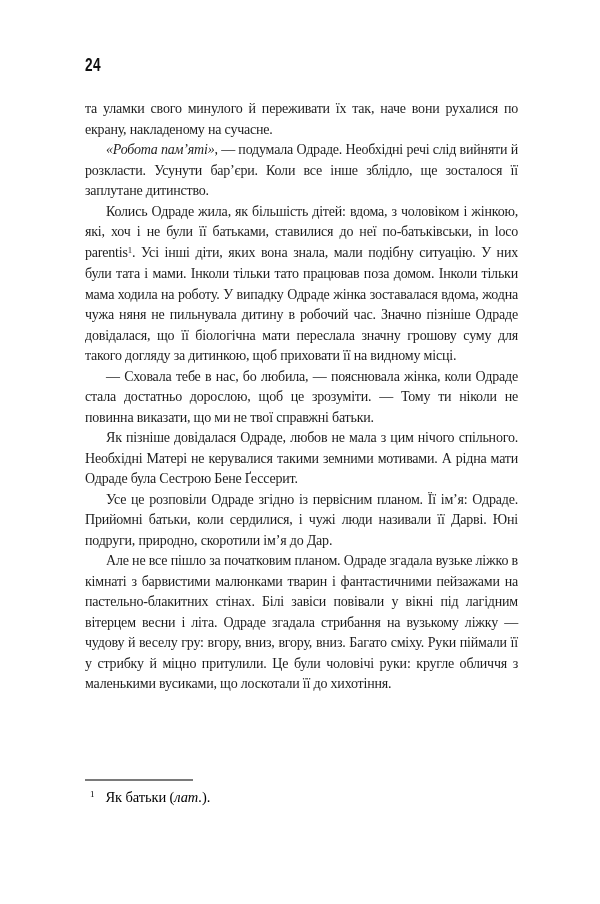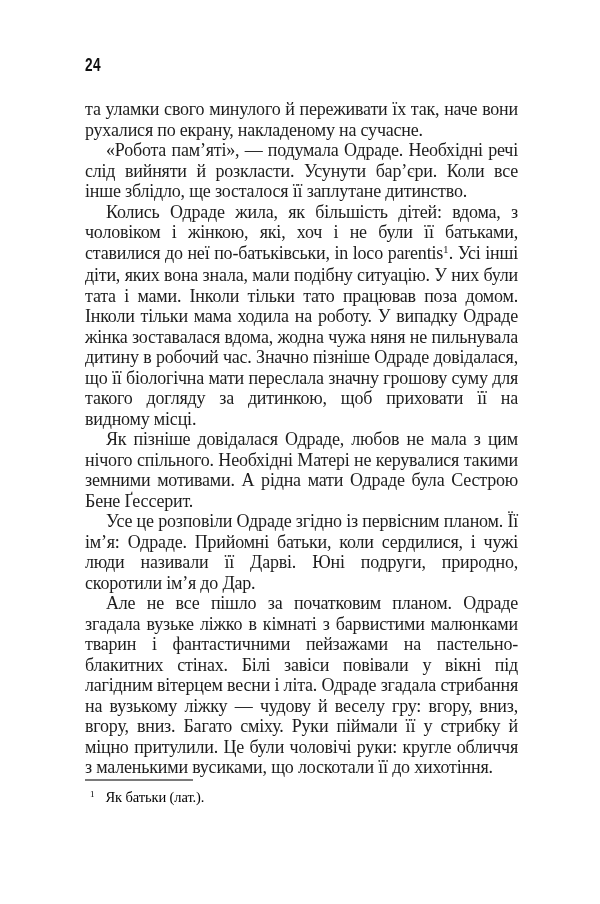--- a/index.html
+++ b/index.html
@@ -26,38 +26,38 @@
     transform: scaleX(0.72);
     transform-origin: 0 50%;
     letter-spacing: 0.5px;
   }
   .body-text {
     position: absolute;
     left: 85px;
     top: 99px;
     width: 433px;
     font-family: "Liberation Serif", "DejaVu Serif", serif;
-    font-size: 18px;
+    font-size: 14px;
     line-height: 20.5px;
     letter-spacing: -0.2px;
     text-align: justify;
     color: #1d1d1d;
   }
   .body-text p {
     margin: 0;
     padding: 0;
     text-indent: 21px;
     hyphens: auto;
     -webkit-hyphens: auto;
   }
   .body-text p.no-indent {
     text-indent: 0;
   }
   .seg.regular { font-style: normal; }
-  .seg.italic { }
+  .seg.italic { font-style: italic; }
   .seg.superscript {
     font-size: 62%;
     position: relative;
     top: -0.45em;
     letter-spacing: 0;
   }
   .footnote {
     position: absolute;
     left: 85px;
     top: 779px;
@@ -86,20 +86,21 @@
 </style>
 </head>
 <body>
 
 <div class="page">
   <div class="page-number">24</div>
   <div class="body-text">
       <p lang="uk" class="no-indent"><span class="seg regular">та уламки свого минулого й переживати їх так, наче вони рухалися по екрану, накладеному на сучасне.</span></p>
       <p lang="uk"><span class="seg italic">«Робота пам’яті»</span><span class="seg regular">, — подумала Одраде. Необхідні речі слід вийняти й розкласти. Усунути бар’єри. Коли все інше зблідло, ще зосталося її заплутане дитинство.</span></p>
       <p lang="uk"><span class="seg regular">Колись Одраде жила, як більшість дітей: вдома, з чоловіком і жінкою, які, хоч і не були її батьками, ставилися до неї по-батьківськи, in loco parentis</span><span class="seg superscript">1</span><span class="seg regular">. Усі інші діти, яких вона знала, мали подібну ситуацію. У них були тата і мами. Інколи тільки тато працював поза домом. Інколи тільки мама ходила на роботу. У випадку Одраде жінка зоставалася вдома, жодна чужа няня не пильнувала дитину в робочий час. Значно пізніше Одраде довідалася, що її біологічна мати переслала значну грошову суму для такого догляду за дитинкою, щоб приховати її на видному місці.</span></p>
+      <p lang="uk"><span class="seg regular">— Сховала тебе в нас, бо любила, — пояснювала жінка, коли Одраде стала достатньо дорослою, щоб це зрозуміти. — Тому ти ніколи не повинна виказати, що ми не твої справжні батьки.</span></p>
       <p lang="uk"><span class="seg regular">Як пізніше довідалася Одраде, любов не мала з цим нічого спільного. Необхідні Матері не керувалися такими земними мотивами. А рідна мати Одраде була Сестрою Бене Ґессерит.</span></p>
       <p lang="uk"><span class="seg regular">Усе це розповіли Одраде згідно із первісним планом. Її ім’я: Одраде. Прийомні батьки, коли сердилися, і чужі люди називали її Дарві. Юні подруги, природно, скоротили ім’я до Дар.</span></p>
       <p lang="uk"><span class="seg regular">Але не все пішло за початковим планом. Одраде згадала вузьке ліжко в кімнаті з барвистими малюнками тварин і фантастичними пейзажами на пастельно-блакитних стінах. Білі завіси повівали у вікні під лагідним вітерцем весни і літа. Одраде згадала стрибання на вузькому ліжку — чудову й веселу гру: вгору, вниз, вгору, вниз. Багато сміху. Руки піймали її у стрибку й міцно притулили. Це були чоловічі руки: кругле обличчя з маленькими вусиками, що лоскотали її до хихотіння.</span></p>
     </div>
   <div class="footnote">
     <div class="footnote-rule"></div>
     <div class="footnote-line">
       <span class="fn-marker">1</span><span><span class="seg regular">Як батьки (</span><span class="seg italic">лат.</span><span class="seg regular">).</span></span>
     </div>
   </div>

